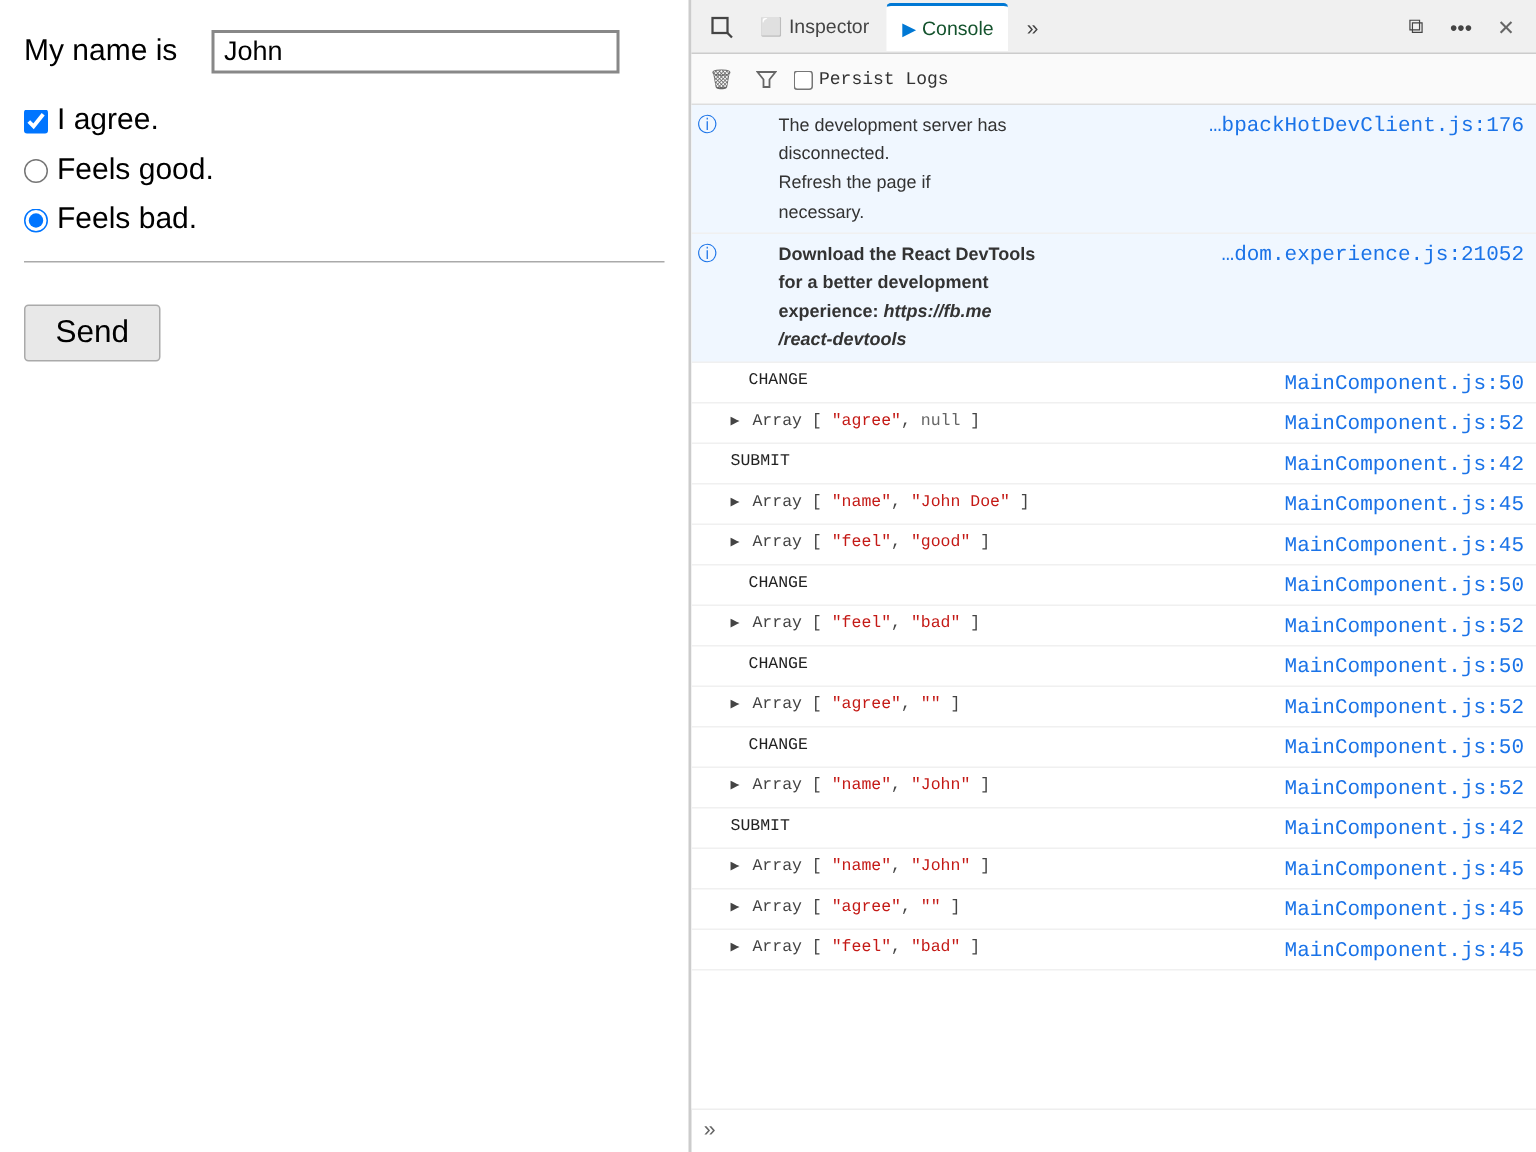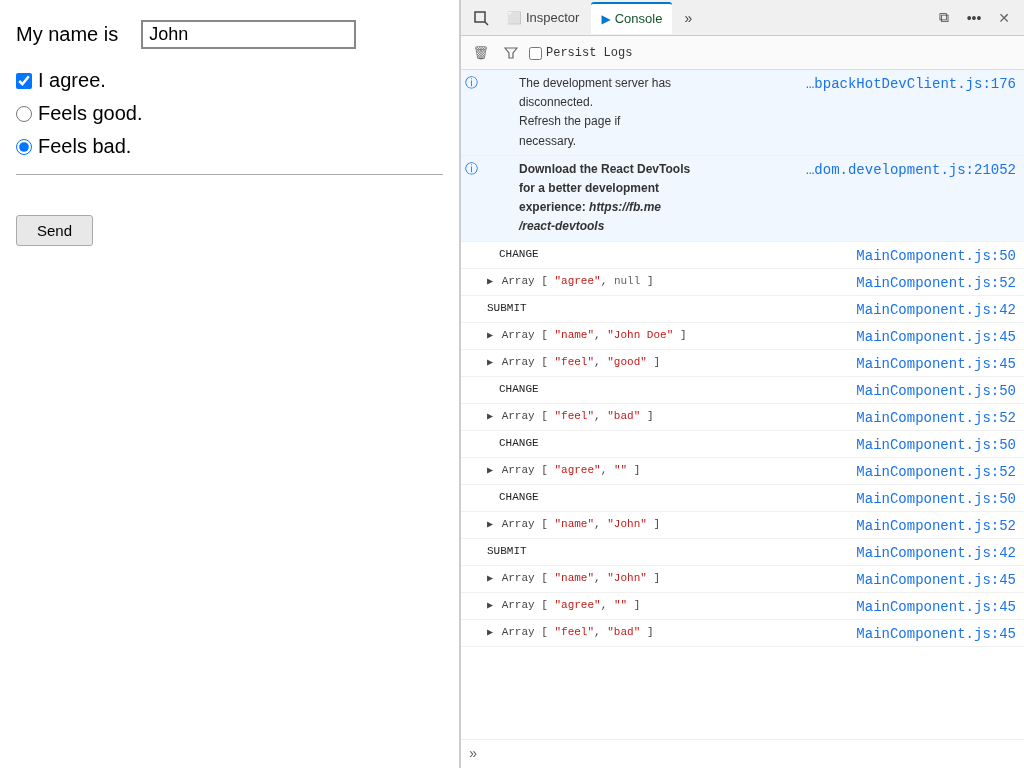--- a/index.html
+++ b/index.html
@@ -30,21 +30,21 @@
     }
     .name-label {
       font-size: 20px;
       font-weight: normal;
       white-space: nowrap;
     }
     .name-input {
       font-size: 18px;
       padding: 2px 6px;
       border: 2px solid #888;
-      width: 215px;
+      width: 272px;
       outline: none;
     }
 
     .form-item {
       display: flex;
       align-items: center;
       margin-bottom: 10px;
       font-size: 20px;
       gap: 6px;
     }
@@ -57,26 +57,26 @@
     }
 
     .divider {
       border: none;
       border-top: 1px solid #aaa;
       margin: 16px 0;
     }
 
     .send-btn {
       padding: 6px 20px;
-      font-size: 15px;
+      font-size: 21px;
       background: #e8e8e8;
       border: 1px solid #aaa;
       border-radius: 3px;
       cursor: pointer;
-      margin-top: 24px;
+      margin-top: 12px;
     }
 
     
     #right-panel {
       flex: 1;
       display: flex;
       flex-direction: column;
       background: #fff;
       border-left: 1px solid #ccc;
       font-family: 'Courier New', monospace;
@@ -357,21 +357,21 @@
         The development server has<br>disconnected.<br>Refresh the page if<br>necessary.
       </div>
       <div class="row-source">…bpackHotDevClient.js:176</div>
     </div>
 
     <div class="console-row info-row">
       <div class="row-icon">ⓘ</div>
       <div class="row-content info-msg">
         <strong>Download the React DevTools<br>for a better development<br>experience: <em>https://fb.me<br>/react-devtools</em></strong>
       </div>
-      <div class="row-source">…dom.development.js:21052</div>
+      <div class="row-source">…dom.experience.js:21052</div>
     </div>
 
     <div class="console-row">
       <div class="row-icon"></div>
       <div class="row-content"><span class="change-label">CHANGE</span></div>
       <div class="row-source">MainComponent.js:50</div>
     </div>
 
     <div class="console-row">
       <div class="row-icon"></div>

